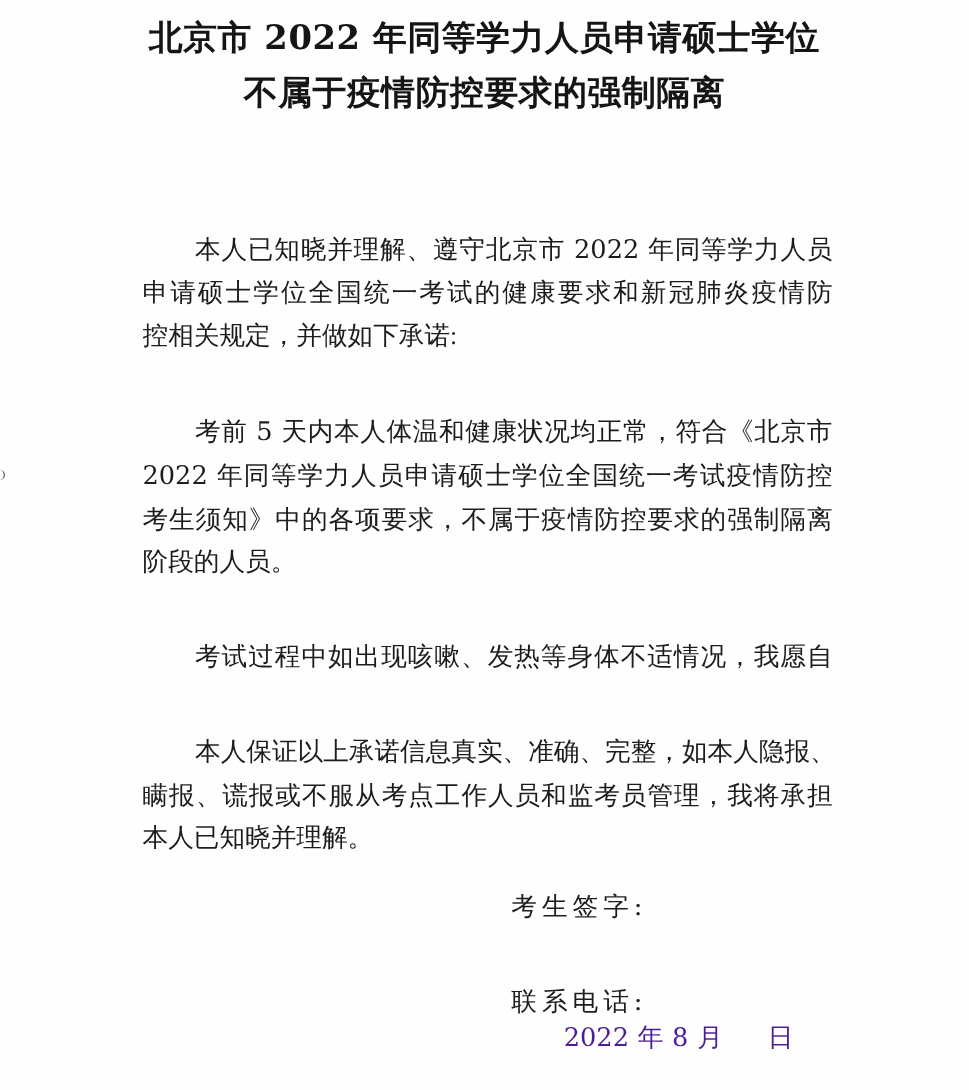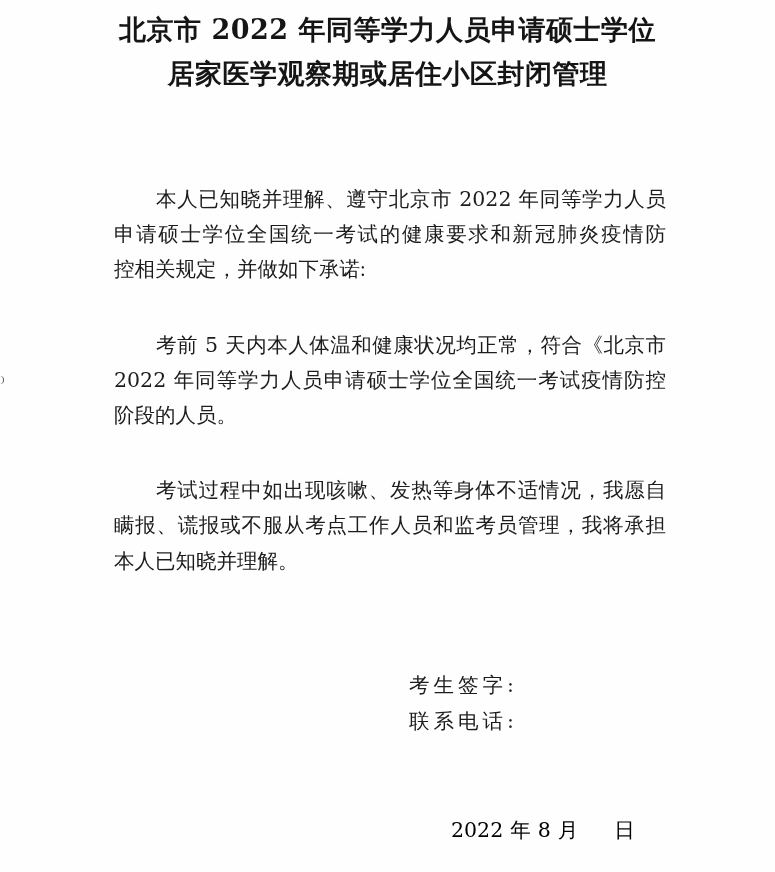--- a/index.html
+++ b/index.html
@@ -69,29 +69,30 @@
       top: 667px;
       font-family: "DejaVu Serif", "Liberation Serif", serif;
       font-size: 20.5px;
       line-height: 36px;
       color: #1c1c1c;
     }
     .sig-row {
       display: block;
       white-space: nowrap;
       letter-spacing: 4px;
+      margin-top: 40px;
     }
     .date-row {
       position: absolute;
       left: 451px;
       top: 812px;
       font-family: "DejaVu Serif", "Liberation Serif", serif;
       font-size: 20.5px;
       line-height: 36px;
-      color: #000000;
+      color: #4c1d95;
       white-space: nowrap;
     }
     .date-row span { margin-right: 7px; }
     .date-row .gap { display: inline-block; width: 22px; }
 
     .margin-mark {
       position: absolute;
       left: 0;
       top: 376px;
       width: 3px;
@@ -101,34 +102,36 @@
     }
   </style>
 </head>
 <body>
 
 <div class="page">
 
   <div class="margin-mark"></div>
 
   <div class="title l1">北京市 2022 年同等学力人员申请硕士学位</div>
-  <div class="title l2">居家医学观察期或居住小区封闭管理</div>
+  <div class="title l2">不属于疫情防控要求的强制隔离</div>
 
   <div class="body-text">
 
     <span class="line indent">本人已知晓并理解、遵守北京市 2022 年同等学力人员</span>
     <span class="line">申请硕士学位全国统一考试的健康要求和新冠肺炎疫情防</span>
     <span class="line last">控相关规定，并做如下承诺:</span>
 
     <span class="line indent">考前 5 天内本人体温和健康状况均正常，符合《北京市</span>
     <span class="line">2022 年同等学力人员申请硕士学位全国统一考试疫情防控</span>
+    <span class="line">考生须知》中的各项要求，不属于疫情防控要求的强制隔离</span>
     <span class="line last">阶段的人员。</span>
 
     <span class="line indent">考试过程中如出现咳嗽、发热等身体不适情况，我愿自</span>
 
+    <span class="line indent">本人保证以上承诺信息真实、准确、完整，如本人隐报、</span>
     <span class="line">瞒报、谎报或不服从考点工作人员和监考员管理，我将承担</span>
     <span class="line last">本人已知晓并理解。</span>
   </div>
 
   <div class="sig-block">
     <span class="sig-row">考生签字:</span>
     <span class="sig-row">联系电话:</span>
   </div>
 
   <div class="date-row">

